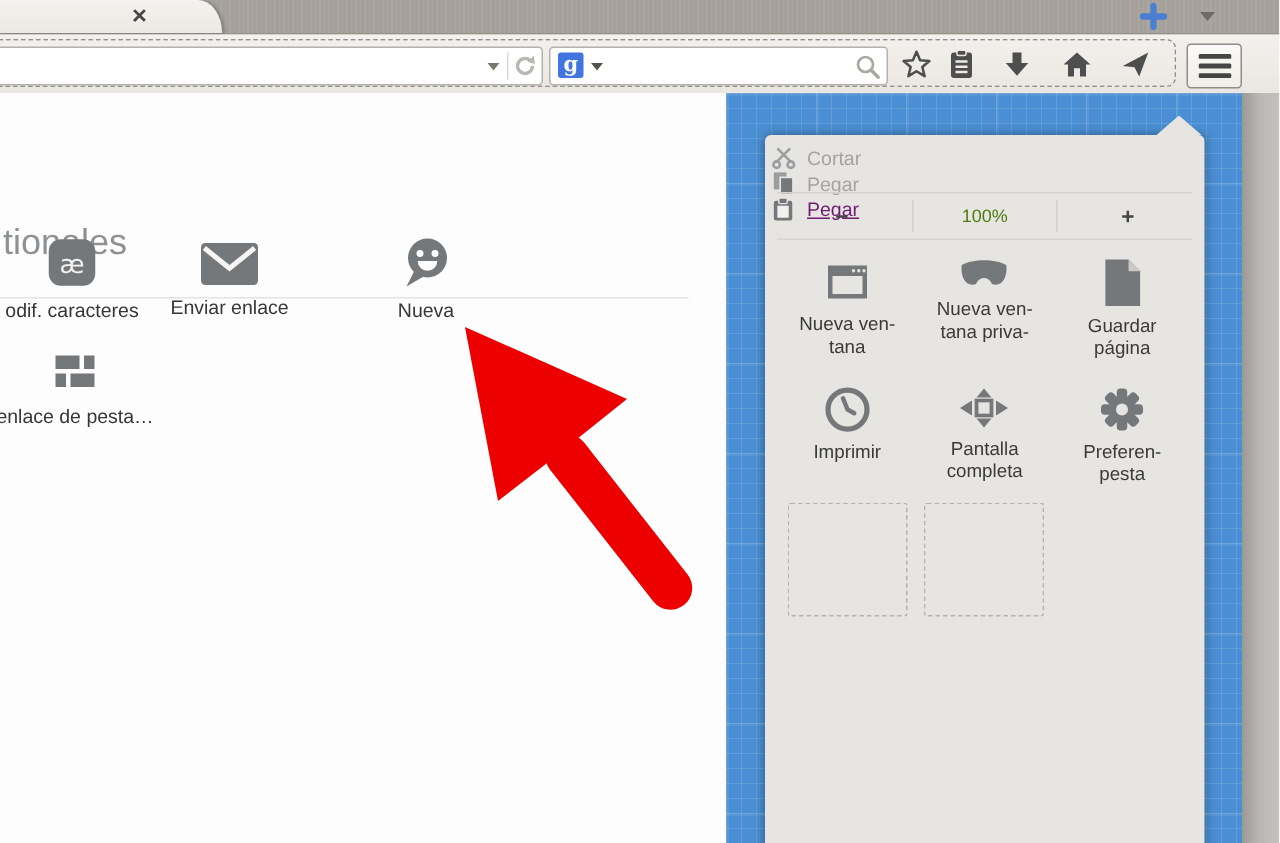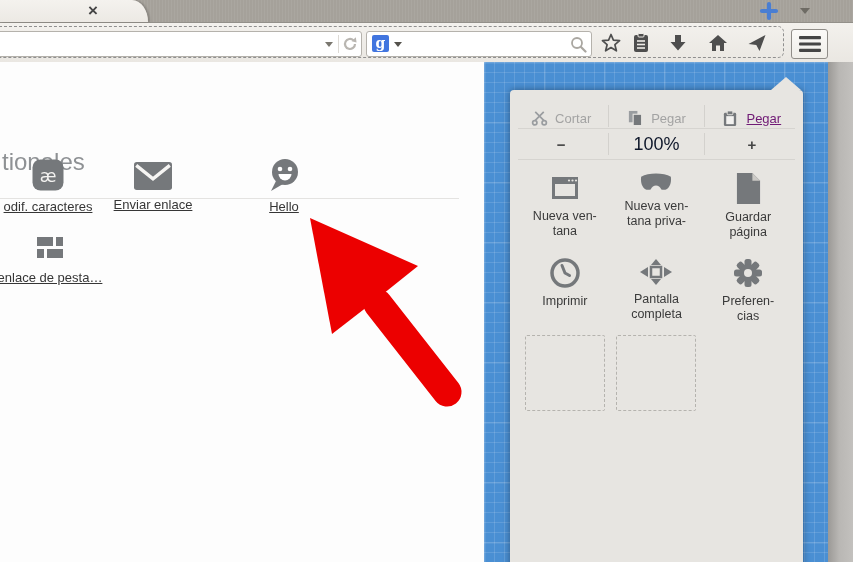--- a/index.html
+++ b/index.html
@@ -37,43 +37,43 @@
   .smag{position:absolute;right:4px;top:4px;}
   .navicon{position:absolute;top:10px;width:20px;height:20px;}
   .menubtn{position:absolute;left:791px;top:6px;width:35px;height:28px;background:linear-gradient(#fbfaf8,#f0eee9);
     border:1px solid #908d88;border-radius:3px;display:flex;align-items:center;justify-content:center;}
 
   
   .palette{position:absolute;left:0;top:62px;width:484px;height:500px;background:#fdfdfd;}
   .heading{position:absolute;left:2px;top:86px;font-size:24px;color:#8e9194;}
   .pal-hr{position:absolute;left:0;top:136px;width:459px;height:1px;background:#e4e3e1;}
   .pitem{position:absolute;width:124px;display:flex;flex-direction:column;align-items:center;}
-  .pitem .lbl{margin-top:7px;font-size:13px;color:#363636;white-space:nowrap;text-decoration:underline;}
+  .pitem .lbl{margin-top:7px;font-size:13px;color:#363636;white-space:nowrap;}
 
   .bluearea{position:absolute;left:484px;top:62px;width:344px;height:500px;background-color:#4a8fd3;
     background-image:linear-gradient(rgba(255,255,255,.13) 1px,transparent 1px),
       linear-gradient(90deg,rgba(255,255,255,.13) 1px,transparent 1px),
       linear-gradient(rgba(255,255,255,.07) 2px,transparent 2px),
       linear-gradient(90deg,rgba(255,255,255,.07) 2px,transparent 2px);
     background-size:10px 10px,10px 10px,60px 60px,60px 60px;}
   .graystrip{position:absolute;left:828px;top:62px;width:25px;height:500px;
     background:linear-gradient(90deg,#9b9996,#b9b7b4 45%,#c3c1be);}
 
   
   .panel{position:absolute;left:510px;top:90px;width:293px;height:480px;background:#e7e5e1;
     border-radius:4px 4px 0 0;box-shadow:0 0 7px rgba(0,0,0,.38);}
   .notch{position:absolute;top:-13px;right:2px;width:30px;height:13px;background:#e7e5e1;
     clip-path:polygon(50% 0,0 100%,100% 100%);}
-  .erow{position:absolute;left:4px;right:4px;top:7px;height:30px;display:flex;align-items:flex-end;}
+  .erow{position:absolute;left:4px;right:4px;top:7px;height:30px;display:flex;align-items:flex-start;flex-direction:column;}
   .ecell{flex:1;display:flex;align-items:center;justify-content:center;font-size:13px;}
   .ecell svg{margin-right:7px;}
   .edis{color:#a3a3a3;} .eena{color:#701a75;text-decoration:underline;}
   .vsep{width:1px;height:22px;background:#d3d1cd;}
   .zrow{position:absolute;left:4px;right:4px;top:40px;height:28px;display:flex;align-items:center;}
-  .zcell{flex:1;text-align:center;font-size:18px;color:#0f172a;}
+  .zcell{flex:1;text-align:center;font-size:12px;color:#4d7c0f;}
   .zsign{font-size:15px;font-weight:bold;color:#454545;}
   .hr1{position:absolute;left:8px;right:8px;top:38px;height:1px;background:#d6d4d0;}
   .hr2{position:absolute;left:8px;right:8px;top:69px;height:1px;background:#d6d4d0;}
   .pgrid{position:absolute;left:9px;right:9px;top:74px;display:grid;
     grid-template-columns:repeat(3,1fr);grid-auto-rows:85px;}
   .gcell{display:flex;flex-direction:column;align-items:center;padding-top:8px;}
   .gcell .lbl{margin-top:5px;font-size:12.5px;line-height:15px;color:#3a3a3a;text-align:center;white-space:pre-line;}
   .placeholder{width:78px;height:74px;margin:-7px auto 0;border:1px dashed #b5b3ae;border-radius:2px;}
 
   .arrowlayer{position:absolute;left:0;top:0;width:853px;height:562px;pointer-events:none;}
@@ -187,21 +187,21 @@
     </div>
 
     <div class="pitem" style="left:222px;top:96px">
       <svg width="34" height="34" viewBox="0 0 34 34">
           <circle cx="18" cy="14" r="13" fill="#75787b"></circle>
           <polygon points="9,23 4,33 16,26" fill="#75787b"></polygon>
           <circle cx="13" cy="11" r="2.3" fill="#fff"></circle>
           <circle cx="23" cy="11" r="2.3" fill="#fff"></circle>
           <path d="M11.5 16 a6.5 6.5 0 0 0 13 0 Z" fill="#fff"></path>
         </svg>
-      <span class="lbl">Hello</span>
+      <span class="lbl">Nueva</span>
     </div>
 
     <div class="pitem" style="left:-12px;top:169px">
       <svg width="32" height="32" viewBox="0 0 32 32">
           <g fill="#75787b">
             <rect x="3" y="6" width="16" height="9"></rect>
             <rect x="22" y="6" width="7" height="9"></rect>
             <rect x="3" y="18" width="7" height="9"></rect>
             <rect x="13" y="18" width="16" height="9"></rect>
           </g>
@@ -313,21 +313,21 @@
             <g fill="#75787b">
               <rect x="12.5" y="2" width="7" height="28" rx="2.5"></rect>
               <rect x="2" y="12.5" width="28" height="7" rx="2.5"></rect>
               <rect x="12.5" y="2" width="7" height="28" rx="2.5" transform="rotate(45 16 16)"></rect>
               <rect x="12.5" y="2" width="7" height="28" rx="2.5" transform="rotate(-45 16 16)"></rect>
               <circle cx="16" cy="16" r="8.5"></circle>
             </g>
             <circle cx="16" cy="16" r="4" fill="#e7e5e1"></circle>
           </svg>
         <span class="lbl">Preferen-
-cias</span>
+pesta</span>
       </div>
 
       <div class="gcell">
           <div class="placeholder"></div>
         </div>
       <div class="gcell">
           <div class="placeholder"></div>
         </div>
     </div>
   </div>

